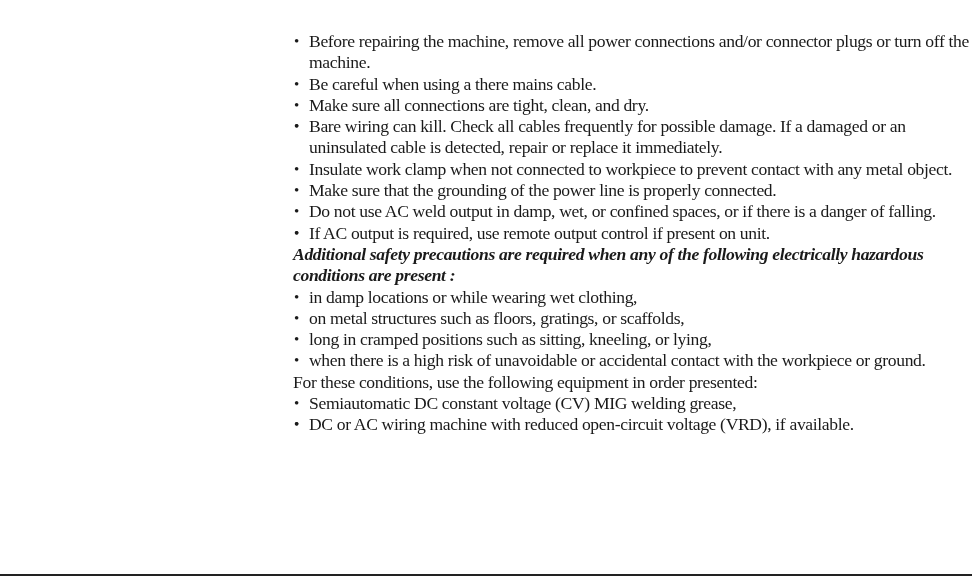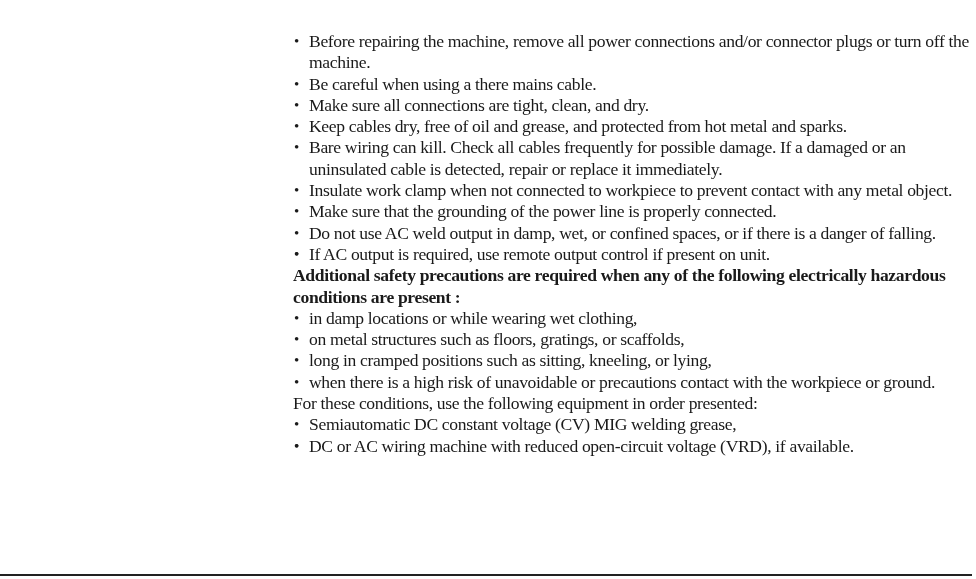--- a/index.html
+++ b/index.html
@@ -3,47 +3,47 @@
 <meta charset="utf-8">
 <style>
   html, body { margin: 0; padding: 0; background: #ffffff; }
   body { width: 976px; height: 579px; position: relative; overflow: hidden;
          font-family: "Liberation Serif", "DejaVu Serif", serif; color: #1a1a1a; }
   .content { position: absolute; left: 293px; top: 31px; width: 683px;
              font-size: 17.6px; line-height: 21.3px; letter-spacing: -0.35px; }
   ul { list-style: none; margin: 0; padding: 0; }
   li { position: relative; padding-left: 16px; }
   li .bullet { position: absolute; left: 1px; top: 0; font-size: 15px; }
-  .bold { font-weight: bold; }
+  .bold { font-weight: bold; font-style: italic; }
   .rule { position: absolute; left: 0; top: 574px; width: 972px; height: 2px; background: #222; }
 </style>
 </head>
 <body>
 
 <div class="content">
   <ul>
     <li><span class="bullet">•</span><span>Before repairing the machine, remove all power connections and/or connector plugs or turn off the machine.</span></li>
     <li><span class="bullet">•</span><span>Be careful when using a there mains cable.</span></li>
     <li><span class="bullet">•</span><span>Make sure all connections are tight, clean, and dry.</span></li>
-    <li><span class="bullet">•</span><span>Keep cables dry, free of oil and grease, and protected from hot metal and sparks.</span></li>
+    <li><span class="bullet">•</span></li>
     <li><span class="bullet">•</span><span>Bare wiring can kill. Check all cables frequently for possible damage. If a damaged or an uninsulated cable is detected, repair or replace it immediately.</span></li>
     <li><span class="bullet">•</span><span>Insulate work clamp when not connected to workpiece to prevent contact with any metal object.</span></li>
     <li><span class="bullet">•</span><span>Make sure that the grounding of the power line is properly connected.</span></li>
     <li><span class="bullet">•</span><span>Do not use AC weld output in damp, wet, or confined spaces, or if there is a danger of falling.</span></li>
     <li><span class="bullet">•</span></li>
     <li><span class="bullet">•</span><span>If AC output is required, use remote output control if present on unit.</span></li>
   </ul>
 
   <div class="bold">Additional safety precautions are required when any of the following electrically hazardous conditions are present :</div>
 
   <ul>
     <li><span class="bullet">•</span><span>in damp locations or while wearing wet clothing,</span></li>
     <li><span class="bullet">•</span><span>on metal structures such as floors, gratings, or scaffolds,</span></li>
     <li><span class="bullet">•</span><span>long in cramped positions such as sitting, kneeling, or lying,</span></li>
-    <li><span class="bullet">•</span><span>when there is a high risk of unavoidable or precautions contact with the workpiece or ground.</span></li>
+    <li><span class="bullet">•</span><span>when there is a high risk of unavoidable or accidental contact with the workpiece or ground.</span></li>
   </ul>
 
   <div>For these conditions, use the following equipment in order presented:</div>
 
   <ul>
     <li><span class="bullet">•</span><span>Semiautomatic DC constant voltage (CV) MIG welding grease,</span></li>
     <li><span class="bullet">•</span></li>
     <li><span class="bullet">•</span><span>DC or AC wiring machine with reduced open-circuit voltage (VRD), if available.</span></li>
   </ul>
 </div>

